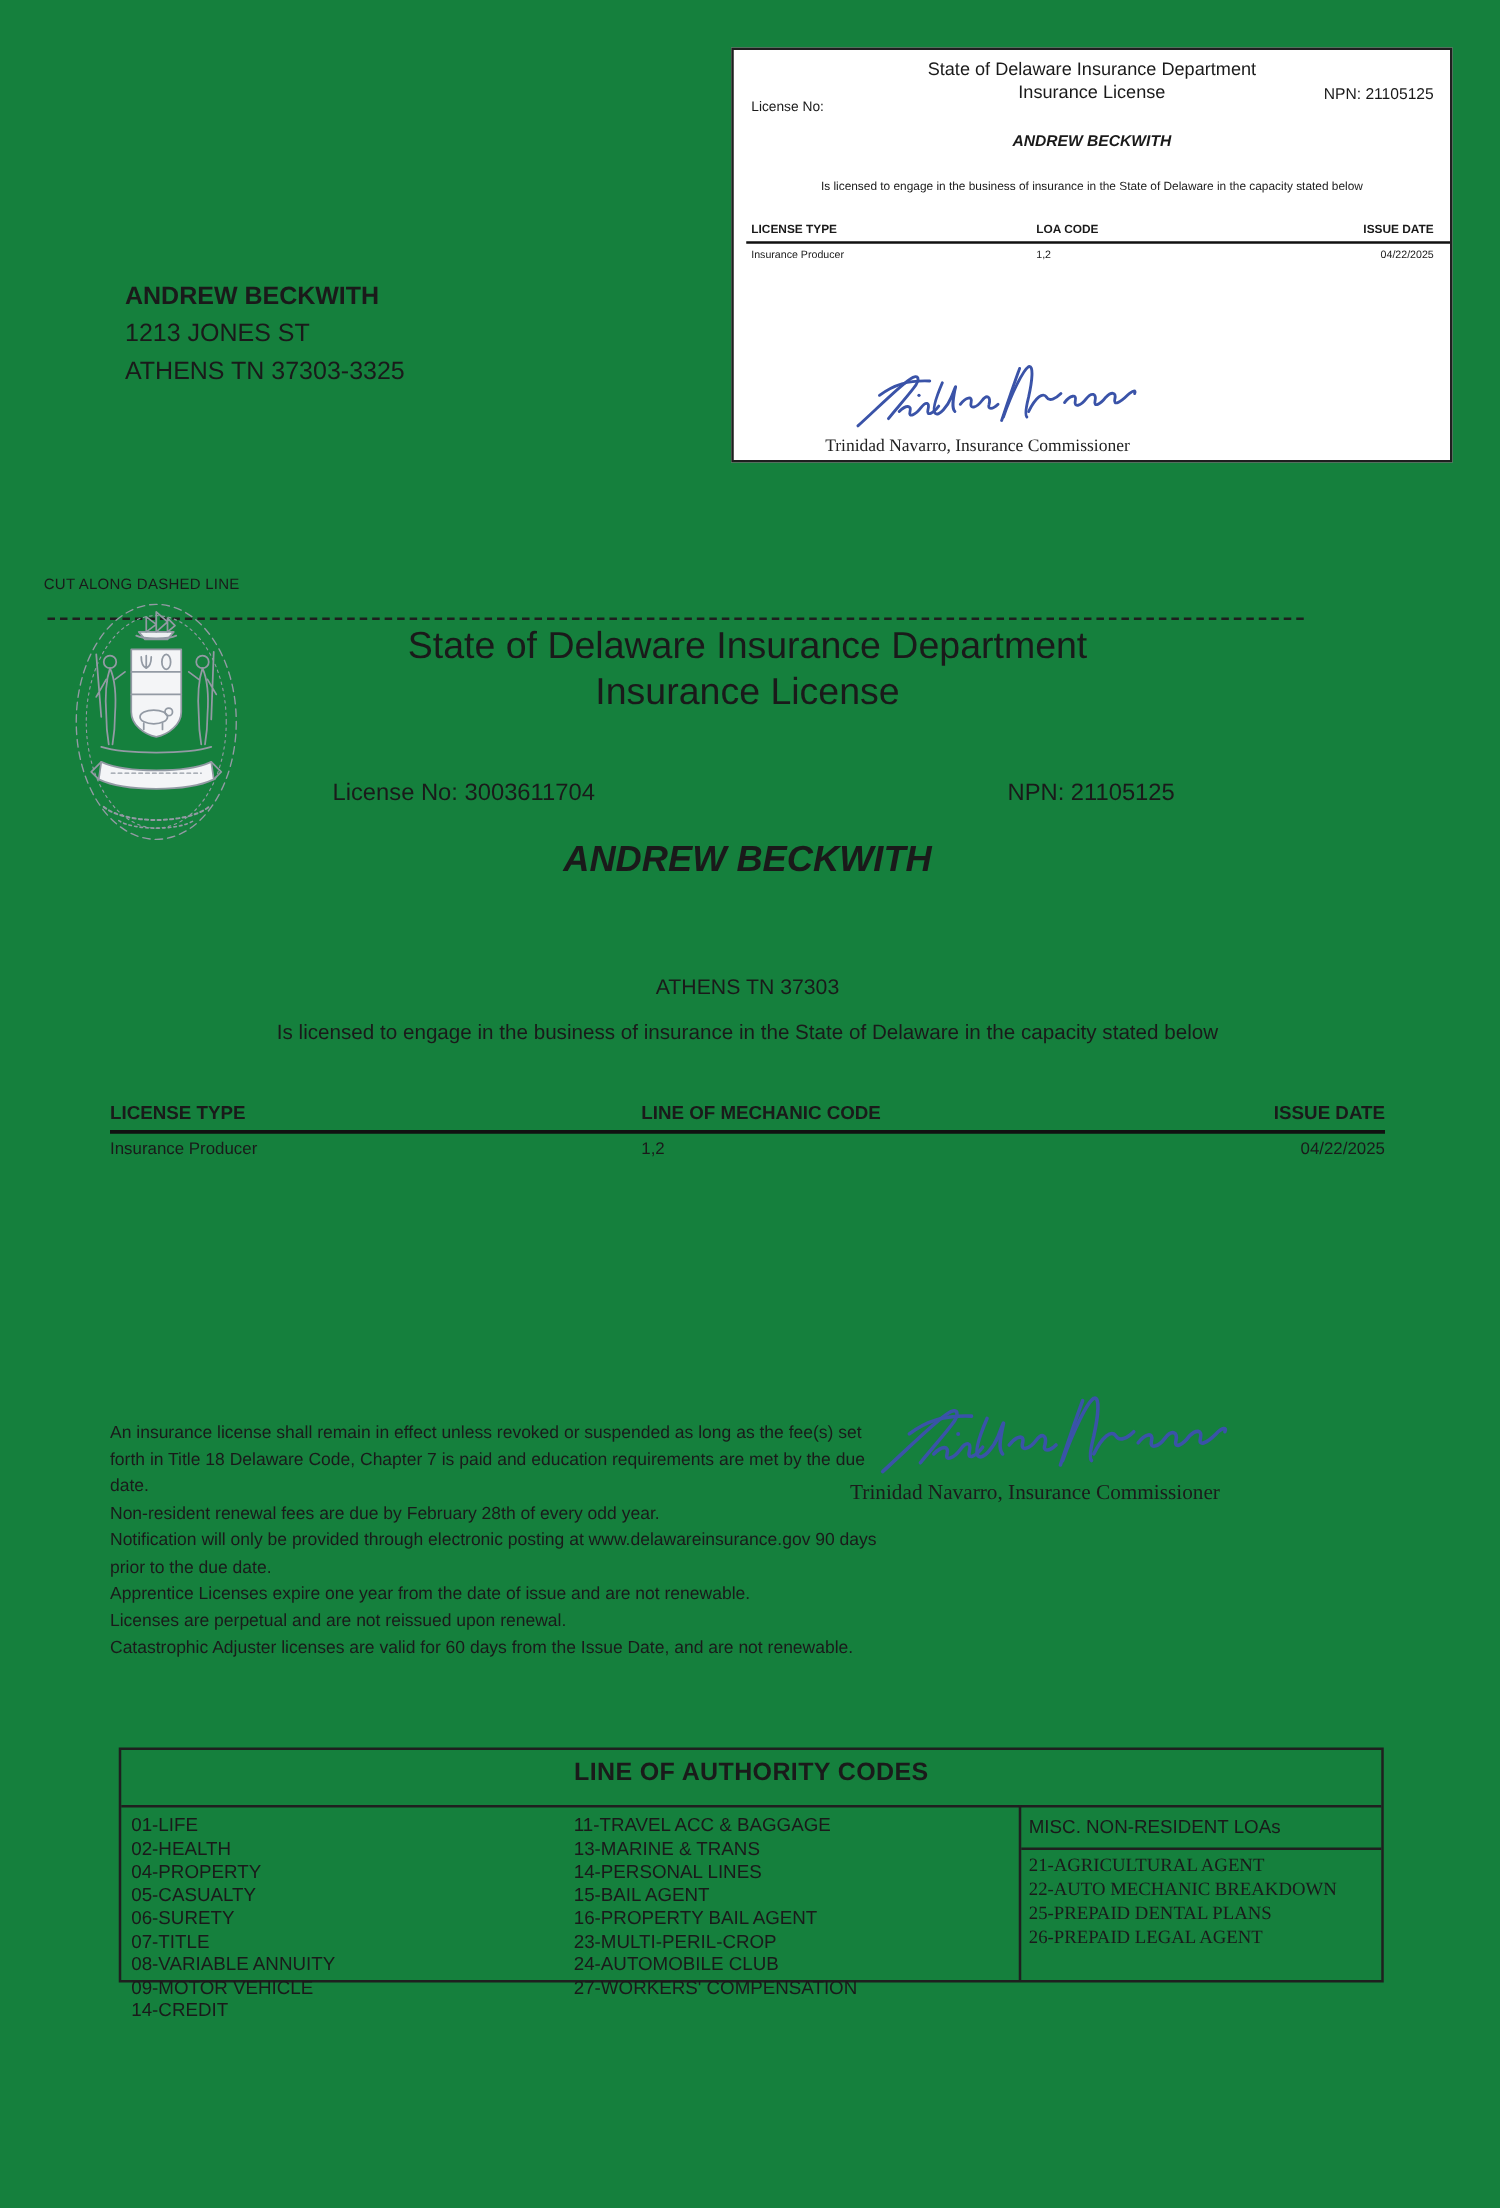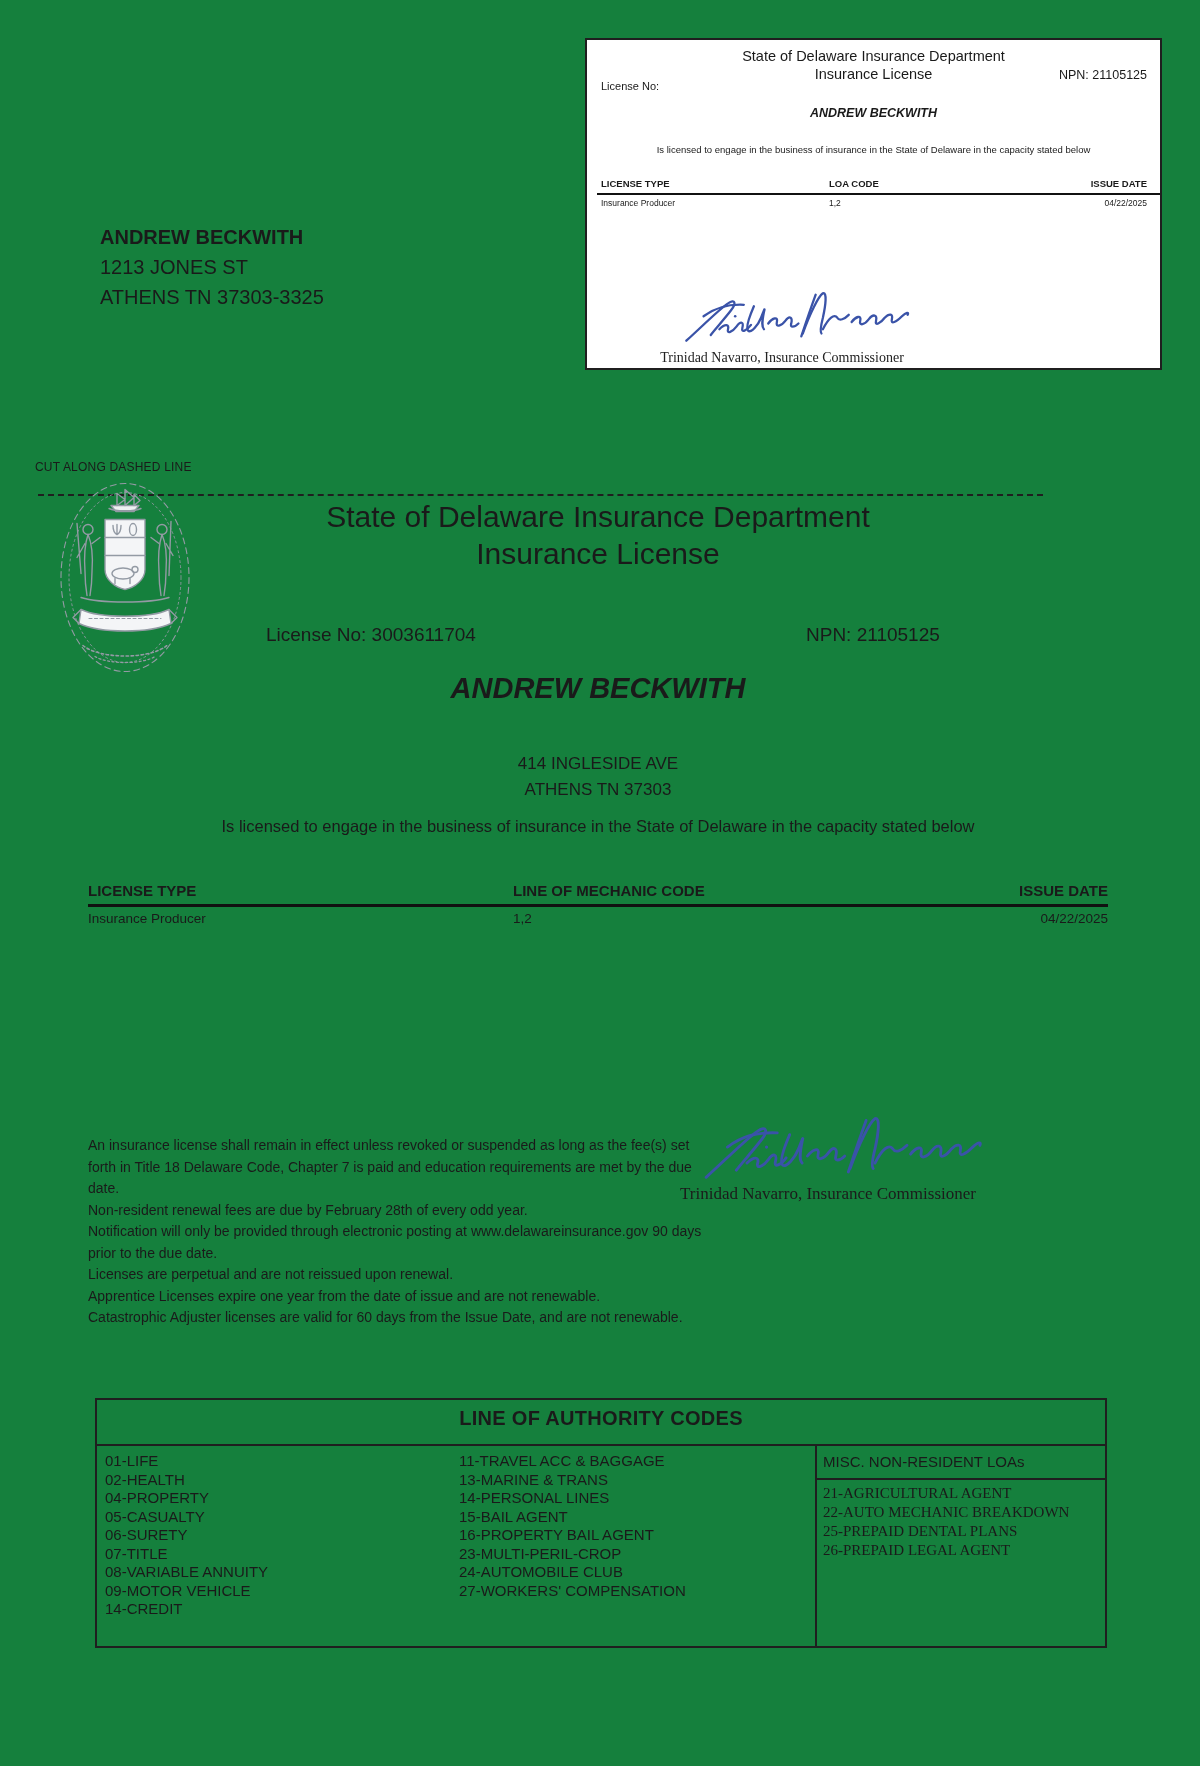--- a/index.html
+++ b/index.html
@@ -52,21 +52,21 @@
   .m-h   { top:382px; font-size:15px; font-weight:bold; }
   .m-h1 { left:0; } .m-h2 { left:425px; } .m-h3 { right:0; }
   .m-rule { top:404px; left:0; right:0; height:3px; background:#111; }
   .m-r   { top:411px; font-size:13.5px; }
   .m-notes { left:0; top:635px; width:620px; font-size:14px; line-height:21.5px; }
   .m-sig    { left:605px; top:608px; width:300px; height:80px; }
   .m-sigcap { left:520px; top:684px; width:440px; text-align:center;
               font-family:"Liberation Serif", serif; font-size:17px; color:#1b1b1b; }
 
   
-  .loa { left:95px; top:1398px; width:1012px; height:250px; border:2px solid #1f1f1f; }
+  .loa { left:95px; top:1398px; width:1012px; height:188px; border:2px solid #1f1f1f; }
   .loa-title { top:7px; font-size:20px; font-weight:bold; letter-spacing:.3px; }
   .loa-toprule { top:44px; left:0; right:0; height:2px; background:#1f1f1f; }
   .loa-div { left:718px; top:44px; bottom:0; width:2px; background:#1f1f1f; }
   .loa-col { top:52px; font-size:15px; line-height:18.5px; }
   .loa-c1 { left:8px; }
   .loa-c2 { left:362px; }
   .loa-c3head { left:726px; top:53px; font-size:15px; }
   .loa-c3rule { left:720px; right:0; top:78px; height:2px; background:#1f1f1f; }
   .loa-c3 { left:726px; top:84px; font-size:15px; line-height:19px;font-family:Liberation Serif, serif; }
 </style>
@@ -162,38 +162,37 @@
       <path d="M40,179 C52,187 88,187 100,179" stroke-dasharray="2 2.5" stroke-width="1.3"></path>
     </g>
   </svg>
 
   <div class="abs main">
     <div class="abs center m-title1">State of Delaware Insurance Department</div>
     <div class="abs center m-title2">Insurance License</div>
     <div class="abs m-licno">License No: 3003611704</div>
     <div class="abs m-npn">NPN: 21105125</div>
     <div class="abs center m-name">ANDREW BECKWITH</div>
-    <div class="abs center m-addr1">414 INGLESIDE AVE</div>
     <div class="abs center m-addr2">ATHENS TN 37303</div>
     <div class="abs center m-licensed">Is licensed to engage in the business of insurance in the State of Delaware in the capacity stated below</div>
 
     <div class="abs m-h m-h1">LICENSE TYPE</div>
     <div class="abs m-h m-h2">LINE OF MECHANIC CODE</div>
     <div class="abs m-h m-h3">ISSUE DATE</div>
     <div class="abs m-rule"></div>
     <div class="abs m-r m-h1">Insurance Producer</div>
     <div class="abs m-r m-h2">1,2</div>
     <div class="abs m-r m-h3">04/22/2025</div>
 
     <div class="abs m-notes">
       <div>An insurance license shall remain in effect unless revoked or suspended as long as the fee(s) set forth in Title 18 Delaware Code, Chapter 7 is paid and education requirements are met by the due date.</div>
       <div>Non-resident renewal fees are due by February 28th of every odd year.</div>
       <div>Notification will only be provided through electronic posting at www.delawareinsurance.gov 90 days prior to the due date.</div>
+      <div>Apprentice Licenses expire one year from the date of issue and are not renewable.</div>
       <div>Licenses are perpetual and are not reissued upon renewal.</div>
-      <div>Apprentice Licenses expire one year from the date of issue and are not renewable.</div>
       <div>Catastrophic Adjuster licenses are valid for 60 days from the Issue Date, and are not renewable.</div>
     </div>
 
     <svg class="abs m-sig" viewBox="0 0 320 90">
         <use href="#sig-glyph"></use>
       </svg>
     <div class="abs m-sigcap">Trinidad Navarro, Insurance Commissioner</div>
   </div>
 
   <div class="abs loa">

